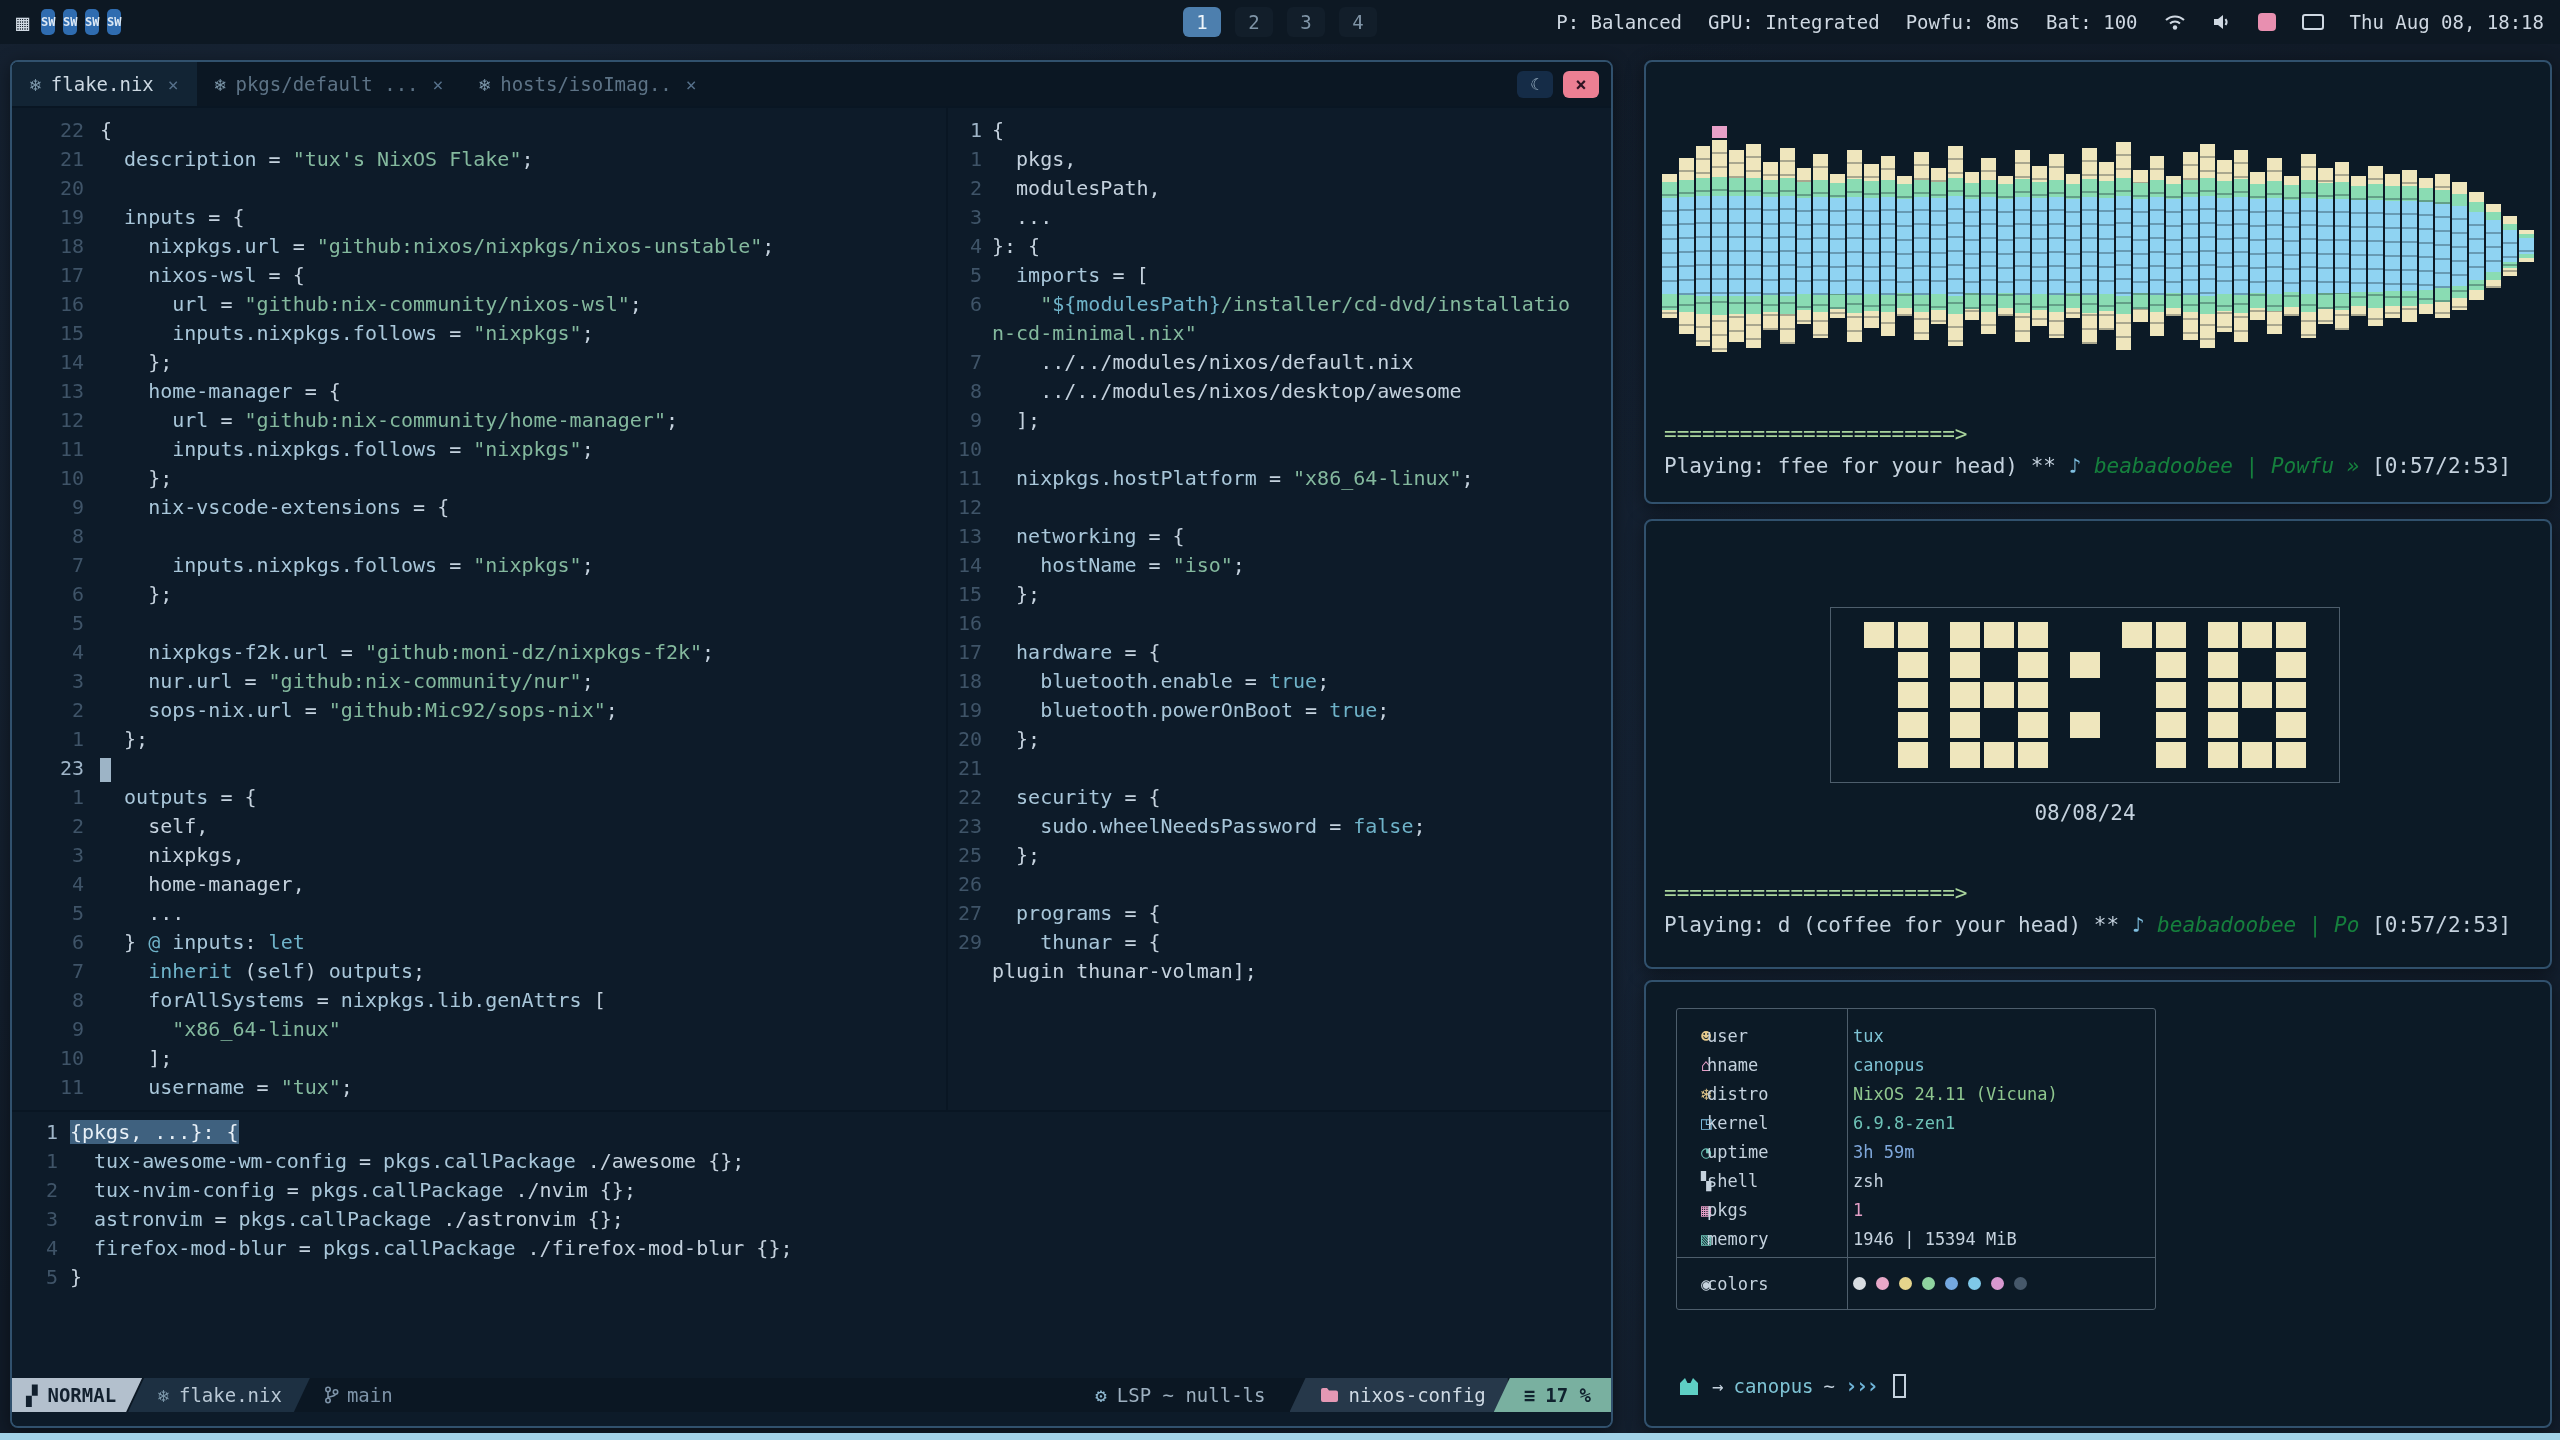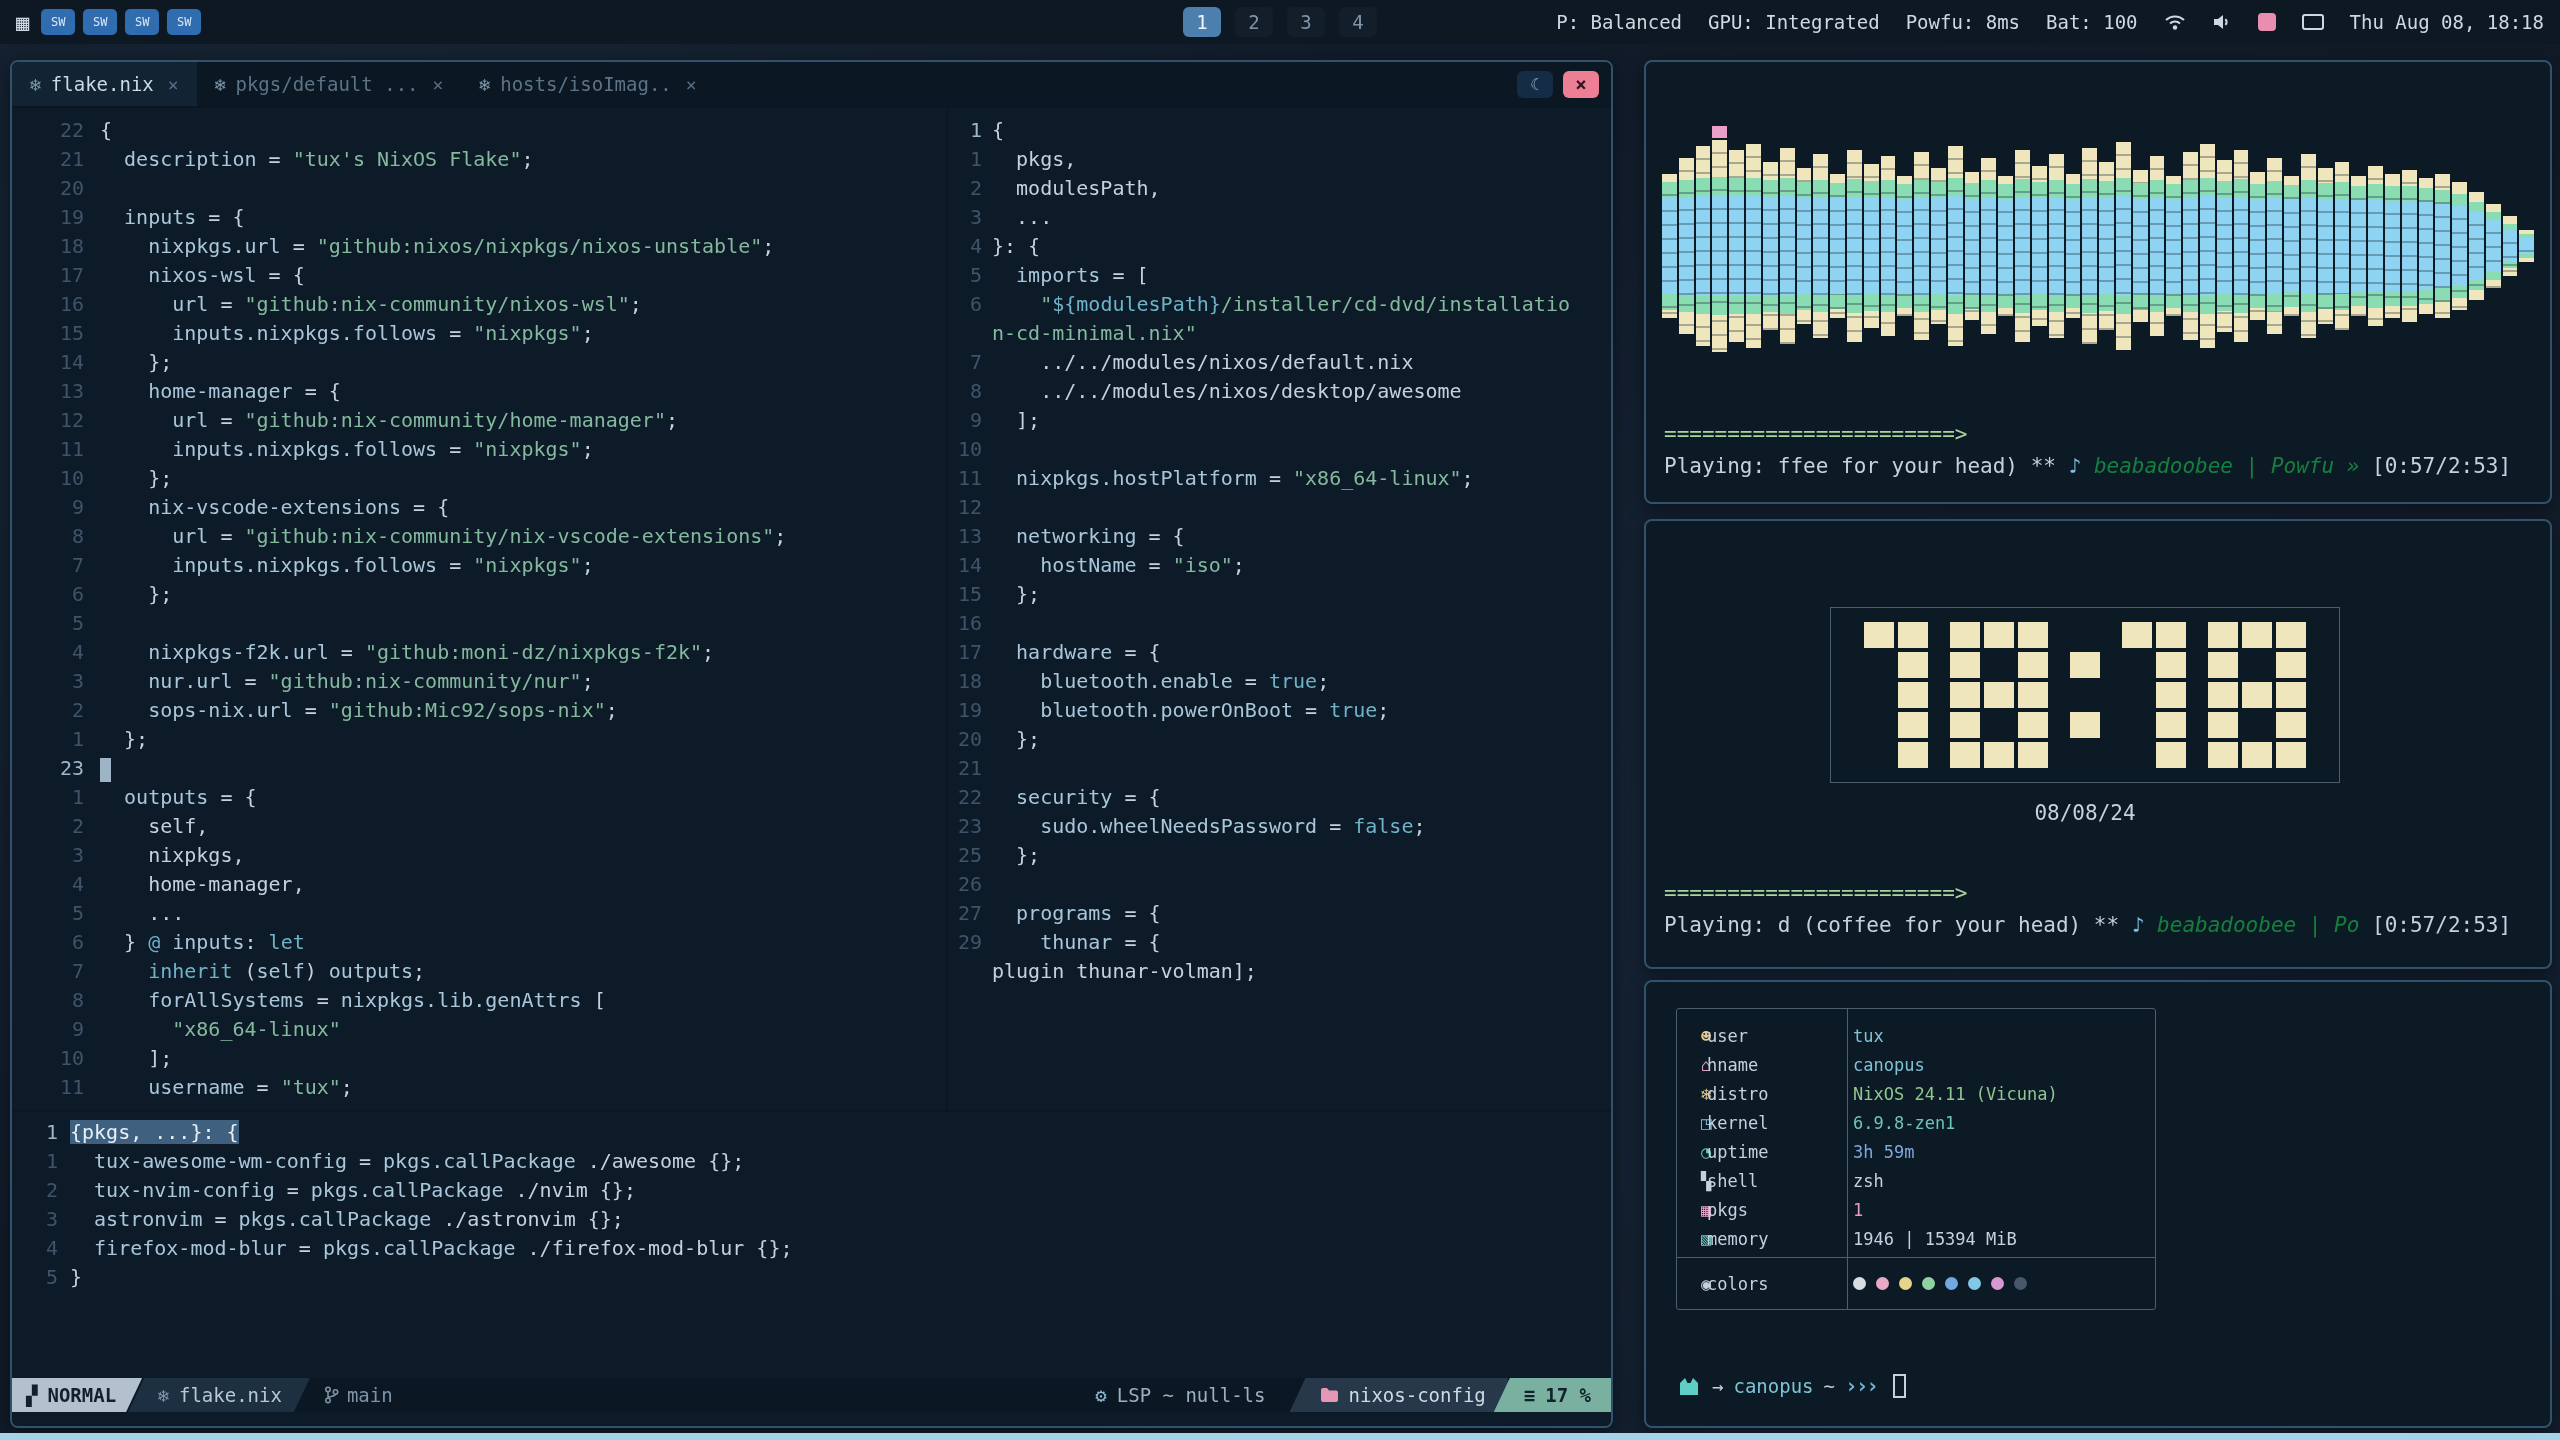--- a/index.html
+++ b/index.html
@@ -19,22 +19,22 @@
     --editor-bg:#0d1b29; --term-bg:#0c1a26; --bar-bg:#0d1823;
     --border:#31516d;
     --vis-cream:#efe6bd; --vis-green:#8adcb3; --vis-blue:#8fd3f2; --vis-pink:#e8a0c8;
     --digit:#efe6bd;
   }
   
   .topbar{position:absolute;left:0;top:0;width:2560px;height:44px;background:var(--bar-bg);
     display:flex;align-items:center;padding:0 16px;font-size:19px;color:#cfd8e2;z-index:5;}
   .tb-left{display:flex;align-items:center;gap:12px;}
   .launcher{font-size:22px;color:#cfd8e2;cursor:default;}
-  .badge{width:34px;height:26px;border-radius:5px;background:#2f6cb0;color:#dce8f4;
-    display:flex;align-items:center;justify-content:center;font-size:12px;font-weight:normal;}
+  .badge{width:14px;height:26px;border-radius:5px;background:#2f6cb0;color:#dce8f4;
+    display:flex;align-items:center;justify-content:center;font-size:12px;font-weight:bold;}
   .tb-center{position:absolute;left:50%;transform:translateX(-50%);display:flex;gap:14px;}
   .tag{min-width:38px;height:30px;border-radius:6px;display:flex;align-items:center;justify-content:center;
     color:#7f94a6;background:#121e2a;padding:0 10px;}
   .tag.active{background:#4d7fae;color:#eef5fa;}
   .tb-right{margin-left:auto;display:flex;align-items:center;gap:26px;}
   .sticon{display:flex;align-items:center;}
   .swatch{width:18px;height:18px;border-radius:4px;background:#e88fb0;}
   .monitor{width:22px;height:16px;border:2px solid #cfd8e2;border-radius:3px;}
   
   .win{position:absolute;border:2px solid var(--border);border-radius:8px;overflow:hidden;
@@ -215,21 +215,21 @@
         <div class="crow"><span class="gut">18</span><span class="codetxt"><span class="tk-a">    nixpkgs.url</span><span class="tk-f"> = </span><span class="tk-s">"github:nixos/nixpkgs/nixos-unstable"</span><span class="tk-f">;</span></span></div>
         <div class="crow"><span class="gut">17</span><span class="codetxt"><span class="tk-a">    nixos-wsl</span><span class="tk-f"> = {</span></span></div>
         <div class="crow"><span class="gut">16</span><span class="codetxt"><span class="tk-a">      url</span><span class="tk-f"> = </span><span class="tk-s">"github:nix-community/nixos-wsl"</span><span class="tk-f">;</span></span></div>
         <div class="crow"><span class="gut">15</span><span class="codetxt"><span class="tk-a">      inputs.nixpkgs.follows</span><span class="tk-f"> = </span><span class="tk-s">"nixpkgs"</span><span class="tk-f">;</span></span></div>
         <div class="crow"><span class="gut">14</span><span class="codetxt"><span class="tk-f">    };</span></span></div>
         <div class="crow"><span class="gut">13</span><span class="codetxt"><span class="tk-a">    home-manager</span><span class="tk-f"> = {</span></span></div>
         <div class="crow"><span class="gut">12</span><span class="codetxt"><span class="tk-a">      url</span><span class="tk-f"> = </span><span class="tk-s">"github:nix-community/home-manager"</span><span class="tk-f">;</span></span></div>
         <div class="crow"><span class="gut">11</span><span class="codetxt"><span class="tk-a">      inputs.nixpkgs.follows</span><span class="tk-f"> = </span><span class="tk-s">"nixpkgs"</span><span class="tk-f">;</span></span></div>
         <div class="crow"><span class="gut">10</span><span class="codetxt"><span class="tk-f">    };</span></span></div>
         <div class="crow"><span class="gut">9</span><span class="codetxt"><span class="tk-a">    nix-vscode-extensions</span><span class="tk-f"> = {</span></span></div>
-        <div class="crow"><span class="gut">8</span><span class="codetxt"><span class="tk-a">      url</span><span class="tk-f"> = </span><span class="tk-s">"github:nix-community/nix-vscode-extensions"</span><span class="tk-f">;</span></span></div>
+        <div class="crow"><span class="gut">8</span></div>
         <div class="crow"><span class="gut">7</span><span class="codetxt"><span class="tk-a">      inputs.nixpkgs.follows</span><span class="tk-f"> = </span><span class="tk-s">"nixpkgs"</span><span class="tk-f">;</span></span></div>
         <div class="crow"><span class="gut">6</span><span class="codetxt"><span class="tk-f">    };</span></span></div>
         <div class="crow"><span class="gut">5</span></div>
         <div class="crow"><span class="gut">4</span><span class="codetxt"><span class="tk-a">    nixpkgs-f2k.url</span><span class="tk-f"> = </span><span class="tk-s">"github:moni-dz/nixpkgs-f2k"</span><span class="tk-f">;</span></span></div>
         <div class="crow"><span class="gut">3</span><span class="codetxt"><span class="tk-a">    nur.url</span><span class="tk-f"> = </span><span class="tk-s">"github:nix-community/nur"</span><span class="tk-f">;</span></span></div>
         <div class="crow"><span class="gut">2</span><span class="codetxt"><span class="tk-a">    sops-nix.url</span><span class="tk-f"> = </span><span class="tk-s">"github:Mic92/sops-nix"</span><span class="tk-f">;</span></span></div>
         <div class="crow"><span class="gut">1</span><span class="codetxt"><span class="tk-f">  };</span></span></div>
         <div class="crow"><span class="gut cur">23</span><span class="codetxt"><span class="cursor-block"></span></span></div>
         <div class="crow"><span class="gut">1</span><span class="codetxt"><span class="tk-a">  outputs</span><span class="tk-f"> = {</span></span></div>
         <div class="crow"><span class="gut">2</span><span class="codetxt"><span class="tk-f">    self,</span></span></div>

